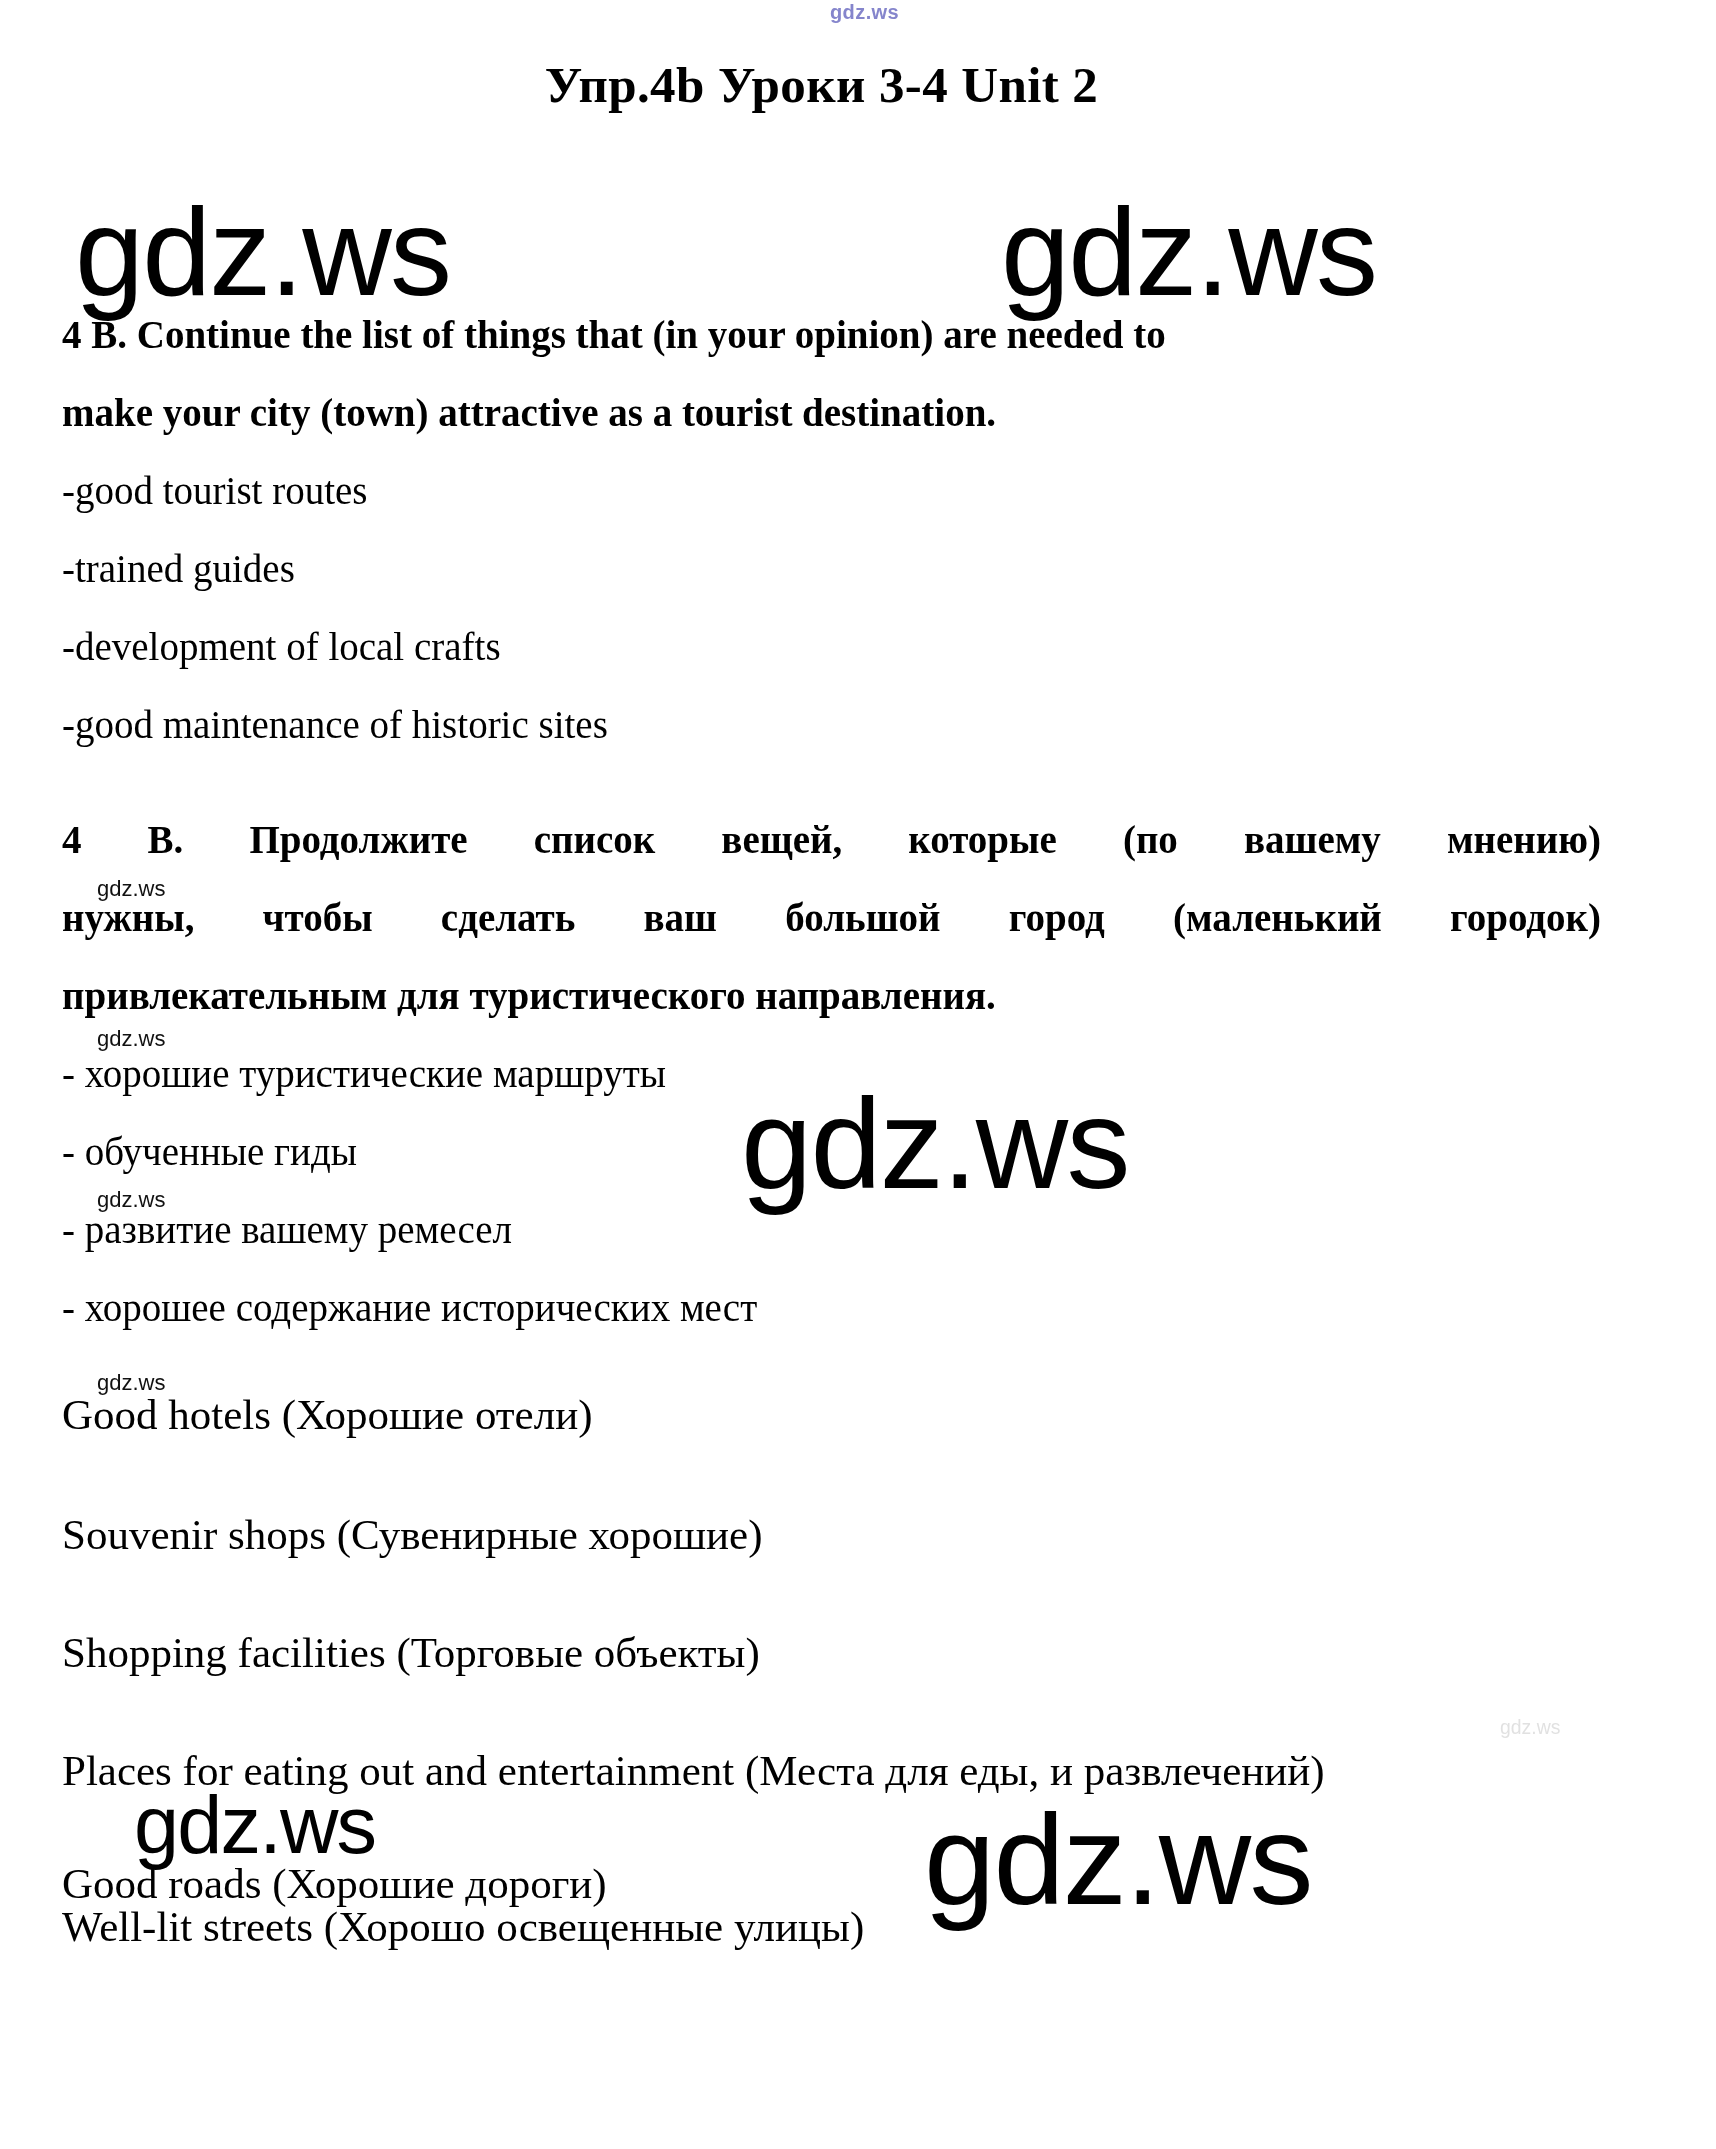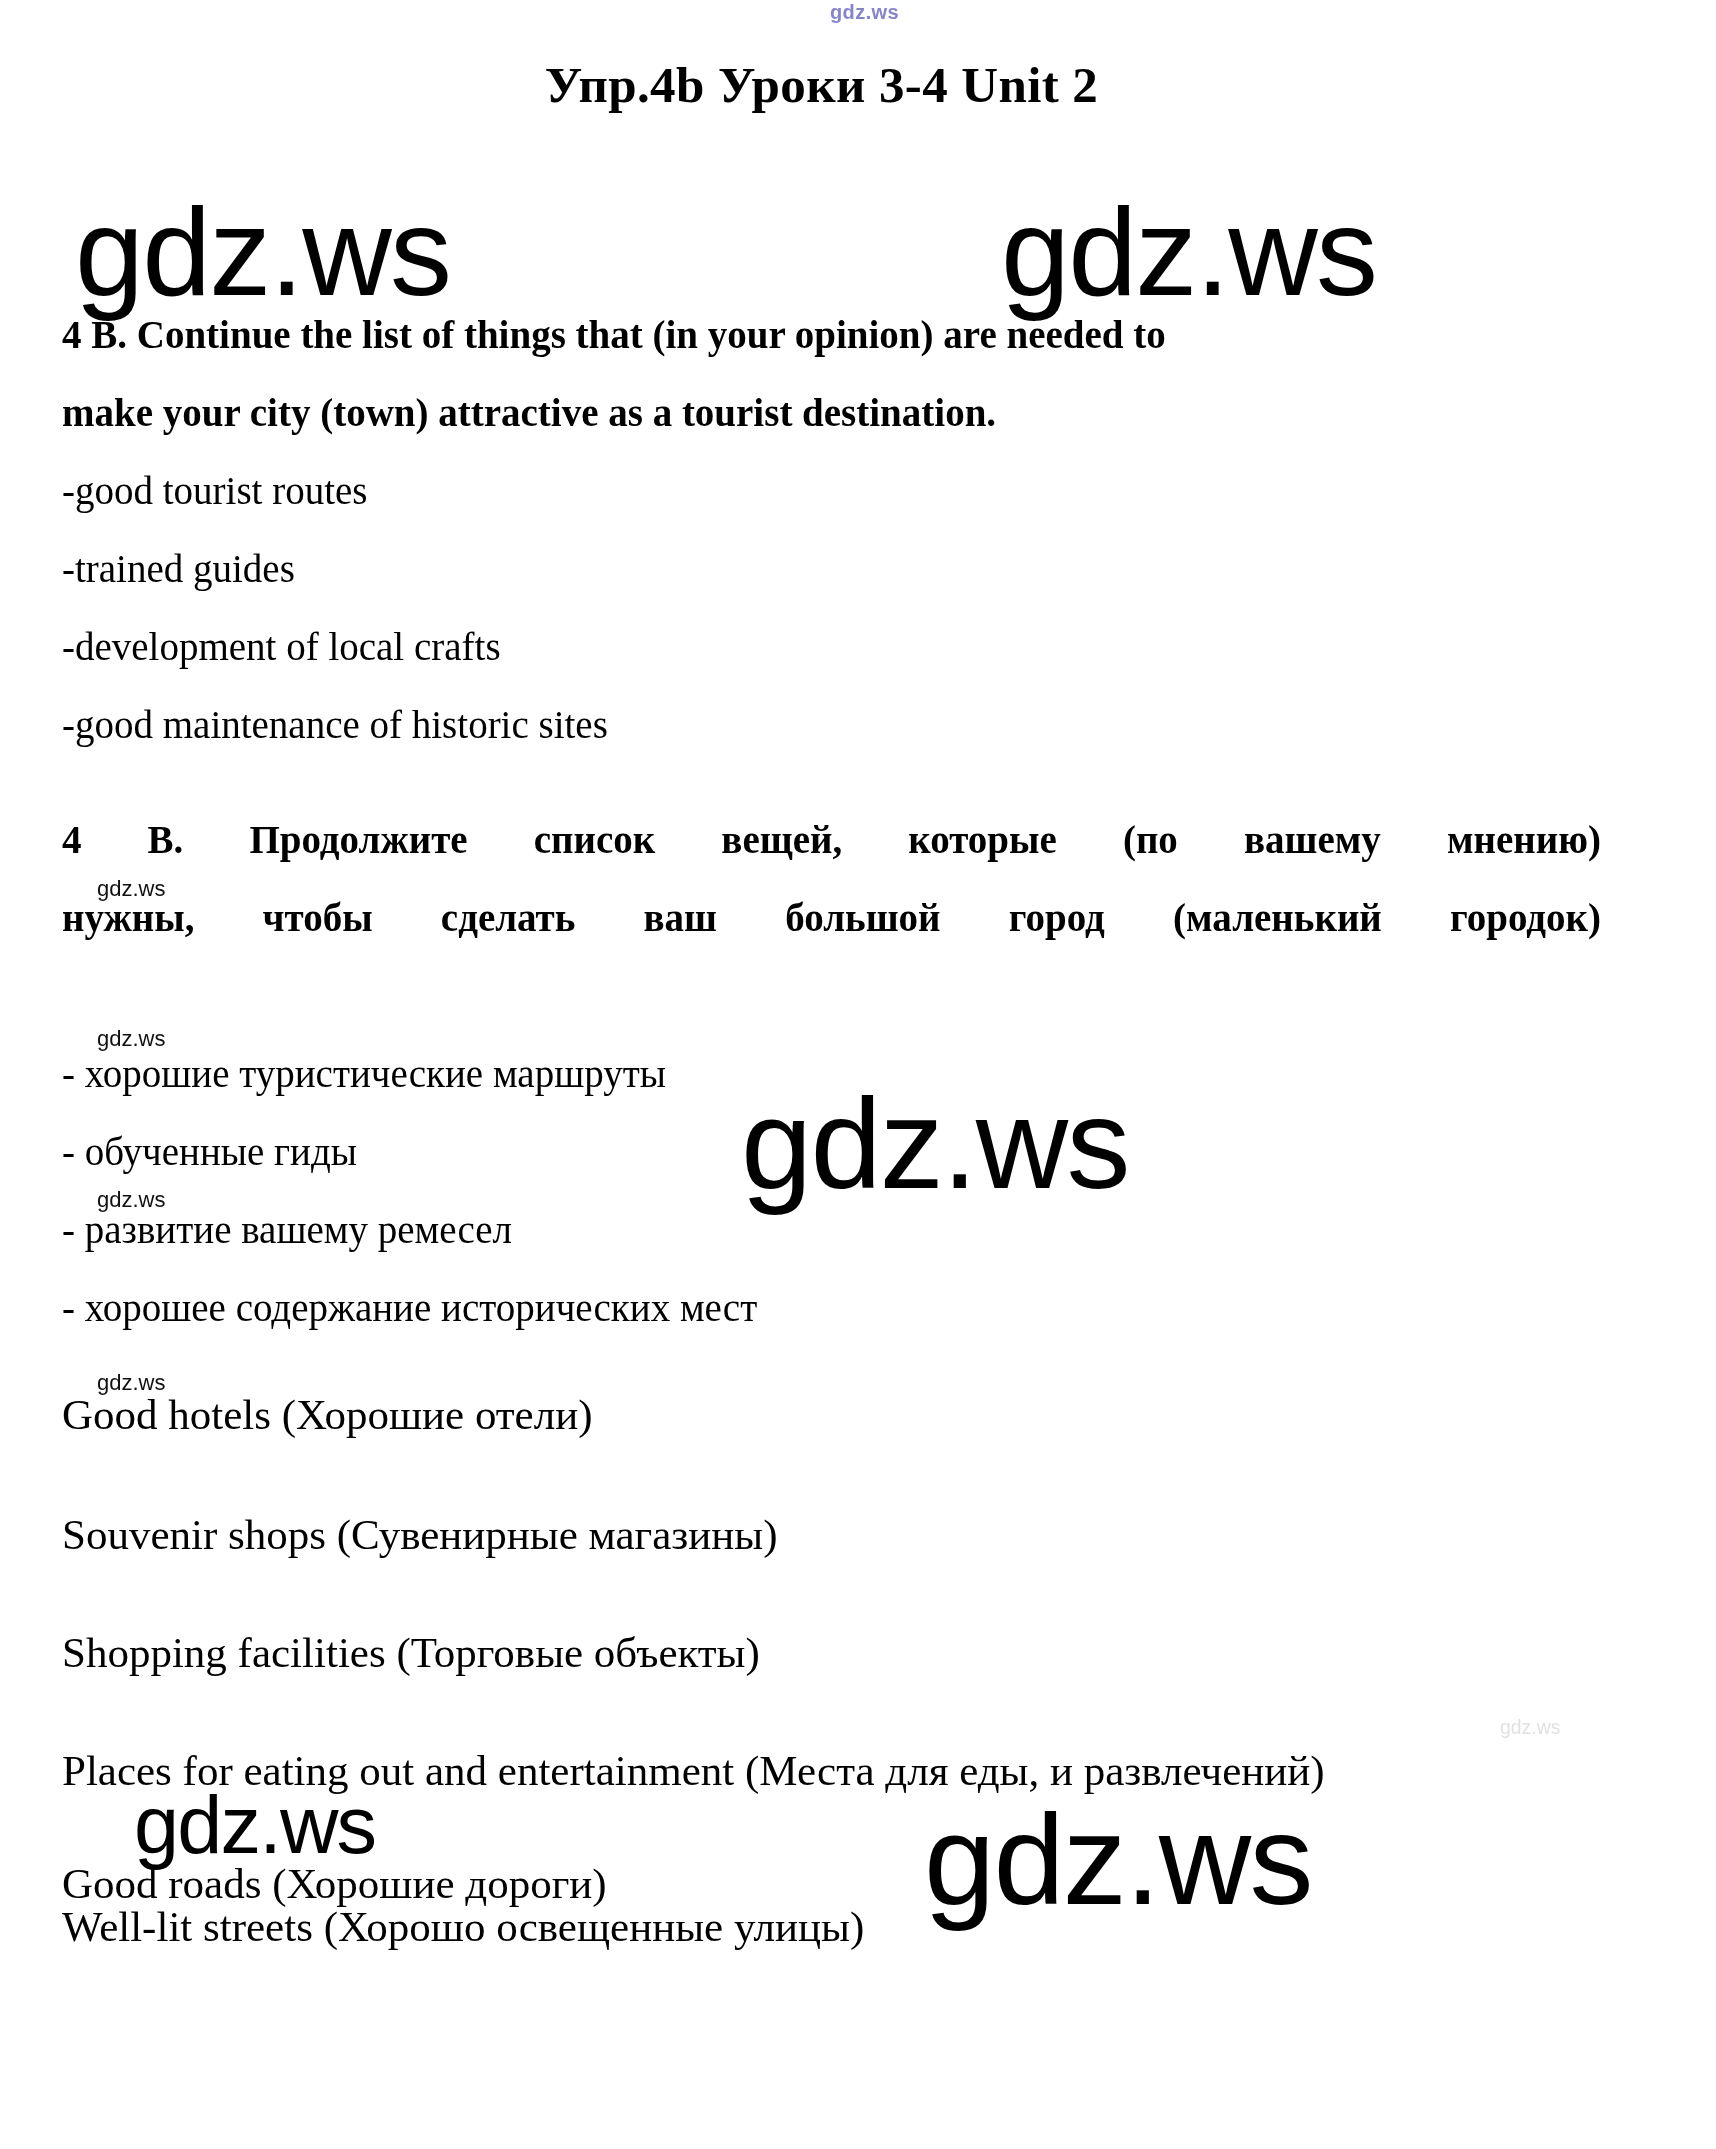--- a/index.html
+++ b/index.html
@@ -128,30 +128,31 @@
   <div class="para en-items">
     <div class="pline">-good tourist routes</div>
     <div class="pline">-trained guides</div>
     <div class="pline">-development of local crafts</div>
     <div class="pline">-good maintenance of historic sites</div>
   </div>
 
   <div class="para bold ru-heading">
     <div class="jline">4 В. Продолжите список вещей, которые (по вашему мнению)</div>
     <div class="jline">нужны, чтобы сделать ваш большой город (маленький городок)</div>
+    <div class="pline">привлекательным для туристического направления.</div>
   </div>
 
   <div class="para ru-items">
     <div class="pline">- хорошие туристические маршруты</div>
     <div class="pline">- обученные гиды</div>
     <div class="pline">- развитие вашему ремесел</div>
     <div class="pline">- хорошее содержание исторических мест</div>
   </div>
 
   <div class="answer ans-0">Good hotels (Хорошие отели)</div>
-  <div class="answer ans-1">Souvenir shops (Сувенирные магазины)</div>
+  <div class="answer ans-1">Souvenir shops (Сувенирные хорошие)</div>
   <div class="answer ans-2">Shopping facilities (Торговые объекты)</div>
   <div class="answer ans-3">Places for eating out and entertainment (Места для еды, и развлечений)</div>
   <div class="answer ans-4">Good roads (Хорошие дороги)</div>
   <div class="answer ans-5">Well-lit streets (Хорошо освещенные улицы)</div>
 
 </div>
 
 
 </body></html>

